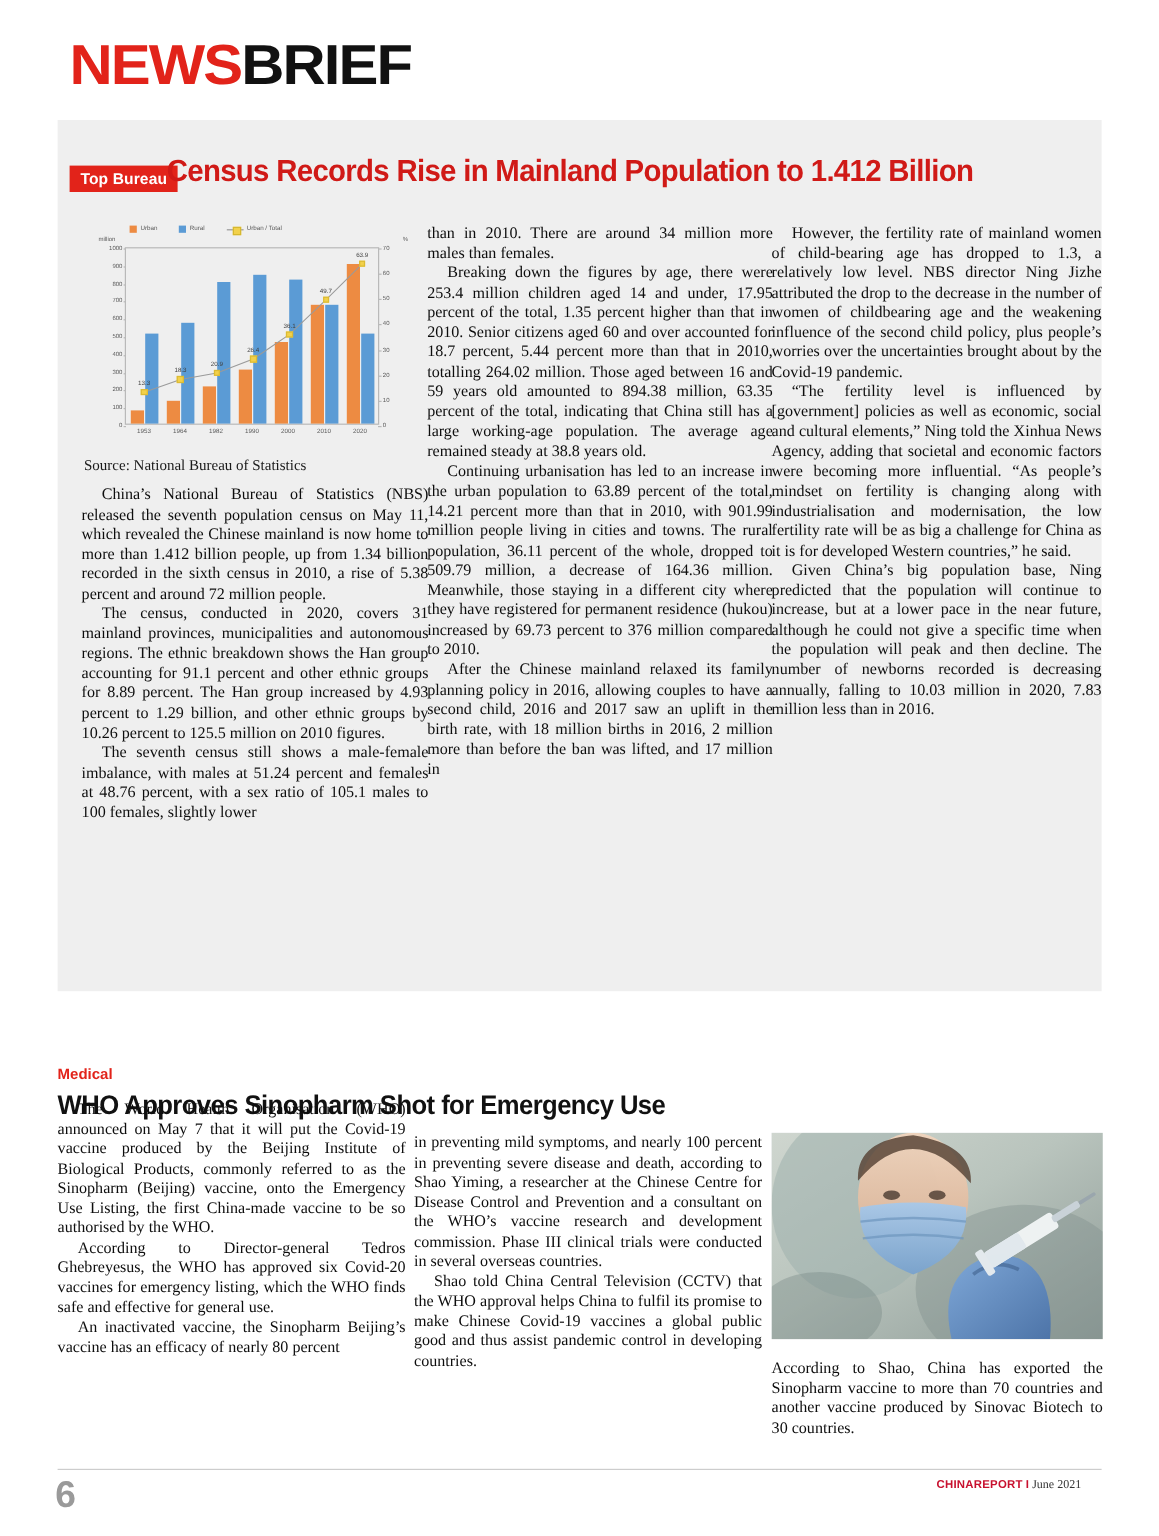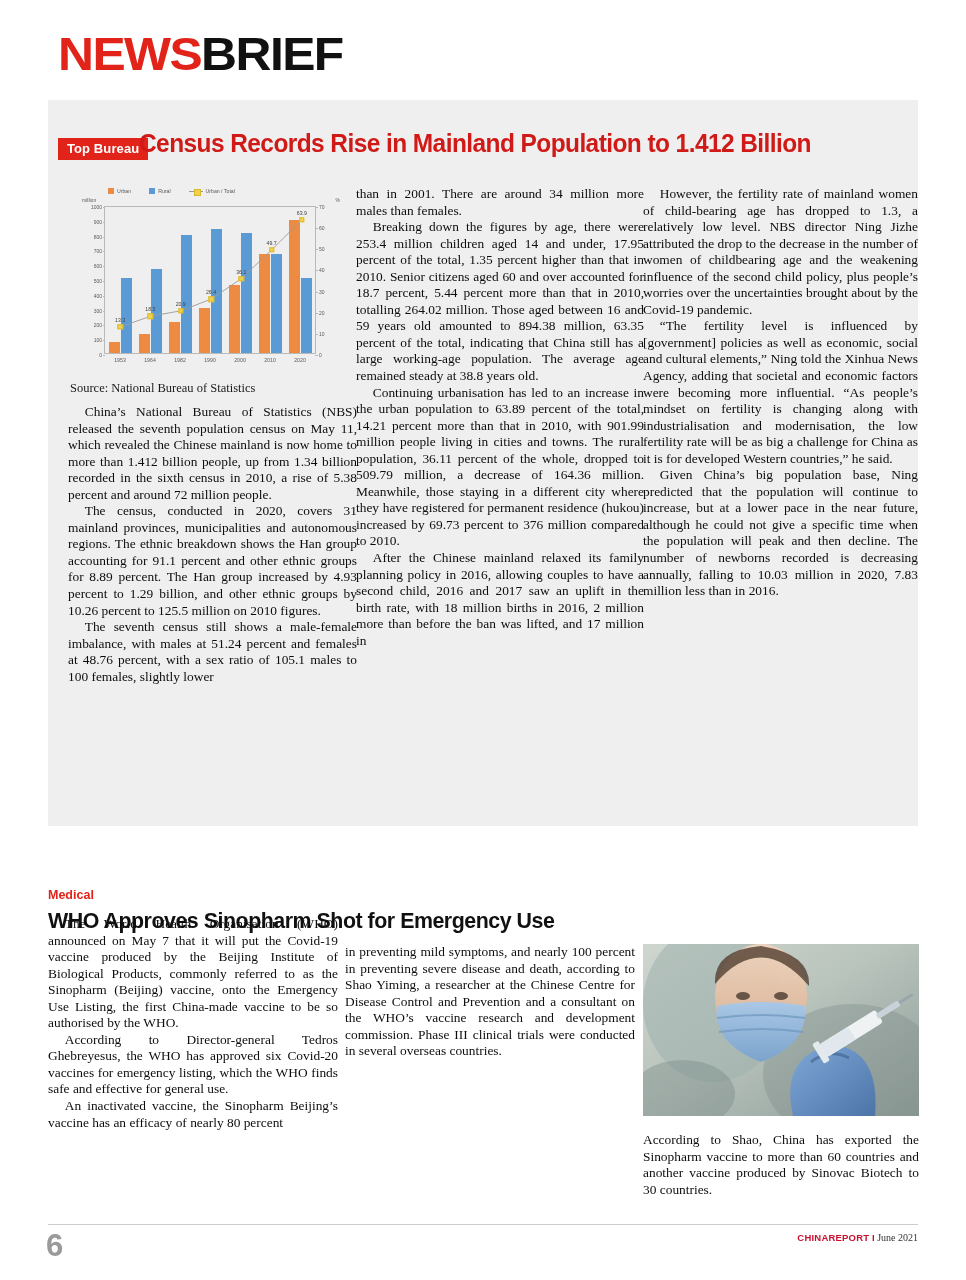--- a/index.html
+++ b/index.html
@@ -179,21 +179,21 @@
     position: absolute; left: 46px; top: 1228px;
     font-family: "Liberation Sans", sans-serif;
     font-weight: bold; font-size: 31px;
     color: #9a9a9a;
   }
   .footer-rule {
     position: absolute; left: 48px; top: 1224px;
     width: 870px; height: 1px; background: #cdcdcd;
   }
   .footer-right {
-    position: absolute; right: 48px; top: 1232px;
+    position: absolute; right: 65px; top: 1232px;
     font-family: "Liberation Sans", sans-serif;
     font-size: 9.5px;
     color: #555555;
     white-space: nowrap;
     text-align: center;
   }
   .footer-right .brandname { color: #C8102E; font-weight: bold; letter-spacing: 0.2px; }
   .footer-right .sep { color: #C8102E; font-weight: bold; }
   .footer-right .issue { font-family: "Liberation Serif", serif; color: #333; font-size: 10px; }
 </style>
@@ -332,44 +332,45 @@
 </div>
 
 <div class="source">Source: National Bureau of Statistics</div>
 
 <div class="col" id="col1">
     <p>China’s National Bureau of Statistics (NBS) released the seventh population census on May 11, which revealed the Chinese mainland is now home to more than 1.412 billion people, up from 1.34 billion recorded in the sixth census in 2010, a rise of 5.38 percent and around 72 million people.</p>
     <p>The census, conducted in 2020, covers 31 mainland provinces, municipalities and autonomous regions. The ethnic breakdown shows the Han group accounting for 91.1 percent and other ethnic groups for 8.89 percent. The Han group increased by 4.93 percent to 1.29 billion, and other ethnic groups by 10.26 percent to 125.5 million on 2010 figures.</p>
     <p>The seventh census still shows a male-female imbalance, with males at 51.24 percent and females at 48.76 percent, with a sex ratio of 105.1 males to 100 females, slightly lower</p>
   </div>
 <div class="col" id="col2">
-    <p class="noindent">than in 2001. There are around 34 million more males than females.</p>
+    <p class="noindent">than in 2010. There are around 34 million more males than females.</p>
     <p>Breaking down the figures by age, there were 253.4 million children aged 14 and under, 17.95 percent of the total, 1.35 percent higher than that in 2010. Senior citizens aged 60 and over accounted for 18.7 percent, 5.44 percent more than that in 2010, totalling 264.02 million. Those aged between 16 and 59 years old amounted to 894.38 million, 63.35 percent of the total, indicating that China still has a large working-age population. The average age remained steady at 38.8 years old.</p>
     <p>Continuing urbanisation has led to an increase in the urban population to 63.89 percent of the total, 14.21 percent more than that in 2010, with 901.99 million people living in cities and towns. The rural population, 36.11 percent of the whole, dropped to 509.79 million, a decrease of 164.36 million. Meanwhile, those staying in a different city where they have registered for permanent residence (hukou) increased by 69.73 percent to 376 million compared to 2010.</p>
     <p>After the Chinese mainland relaxed its family planning policy in 2016, allowing couples to have a second child, 2016 and 2017 saw an uplift in the birth rate, with 18 million births in 2016, 2 million more than before the ban was lifted, and 17 million in</p>
   </div>
 <div class="col" id="col3">
     <p>However, the fertility rate of mainland women of child-bearing age has dropped to 1.3, a relatively low level. NBS director Ning Jizhe attributed the drop to the decrease in the number of women of childbearing age and the weakening influence of the second child policy, plus people’s worries over the uncertainties brought about by the Covid-19 pandemic.</p>
     <p>“The fertility level is influenced by [government] policies as well as economic, social and cultural elements,” Ning told the Xinhua News Agency, adding that societal and economic factors were becoming more influential. “As people’s mindset on fertility is changing along with industrialisation and modernisation, the low fertility rate will be as big a challenge for China as it is for developed Western countries,” he said.</p>
     <p>Given China’s big population base, Ning predicted that the population will continue to increase, but at a lower pace in the near future, although he could not give a specific time when the population will peak and then decline. The number of newborns recorded is decreasing annually, falling to 10.03 million in 2020, 7.83 million less than in 2016.</p>
   </div>
 
 <div class="kicker">Medical</div>
 <div class="sub-headline">WHO Approves Sinopharm Shot for Emergency Use</div>
 
 <div class="col" id="mcol1">
     <p>The World Health Organisation (WHO) announced on May 7 that it will put the Covid-19 vaccine produced by the Beijing Institute of Biological Products, commonly referred to as the Sinopharm (Beijing) vaccine, onto the Emergency Use Listing, the first China-made vaccine to be so authorised by the WHO.</p>
     <p>According to Director-general Tedros Ghebreyesus, the WHO has approved six Covid-20 vaccines for emergency listing, which the WHO finds safe and effective for general use.</p>
     <p>An inactivated vaccine, the Sinopharm Beijing’s vaccine has an efficacy of nearly 80 percent</p>
   </div>
 <div class="col" id="mcol2">
     <p class="noindent">in preventing mild symptoms, and nearly 100 percent in preventing severe disease and death, according to Shao Yiming, a researcher at the Chinese Centre for Disease Control and Prevention and a consultant on the WHO’s vaccine research and development commission. Phase III clinical trials were conducted in several overseas countries.</p>
+    <p>Shao told China Central Television (CCTV) that the WHO approval helps China to fulfil its promise to make Chinese Covid-19 vaccines a global public good and thus assist pandemic control in developing countries.</p>
   </div>
 <div class="col" id="mcol3">
-    <p class="noindent">According to Shao, China has exported the Sinopharm vaccine to more than 60 countries and another vaccine produced by Sinovac Biotech to 30 countries.</p>
+    <p class="noindent">According to Shao, China has exported the Sinopharm vaccine to more than 70 countries and another vaccine produced by Sinovac Biotech to 30 countries.</p>
   </div>
 
 <div class="photo">
   <svg viewBox="0 0 276 172" preserveAspectRatio="xMidYMid slice">
     <defs>
       <linearGradient id="bgG" x1="0" y1="0" x2="1" y2="1">
         <stop offset="0%" stop-color="#cfd6cf"></stop>
         <stop offset="45%" stop-color="#b9c4bd"></stop>
         <stop offset="100%" stop-color="#8d9a96"></stop>
       </linearGradient>

